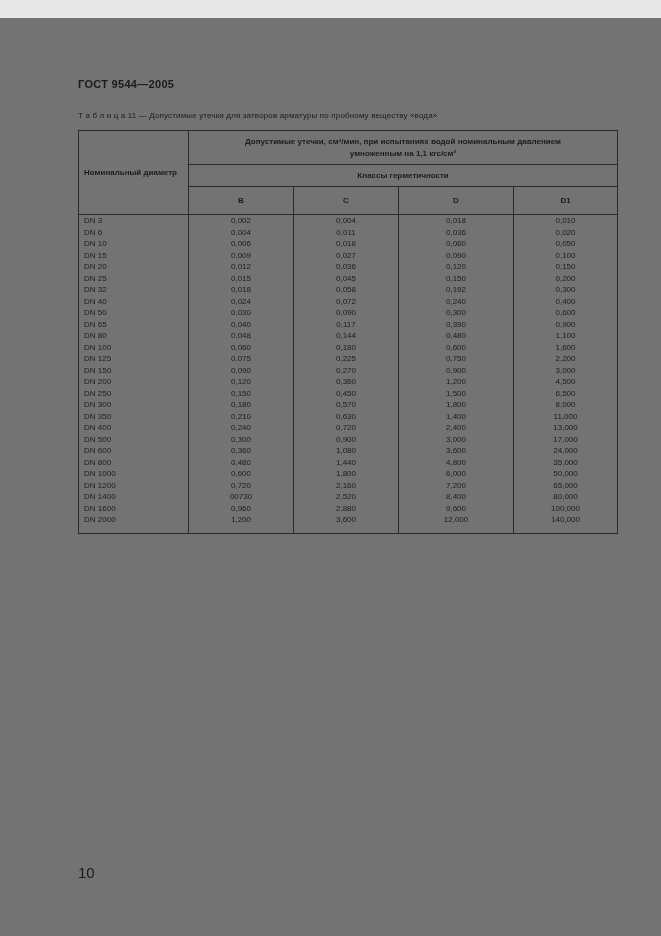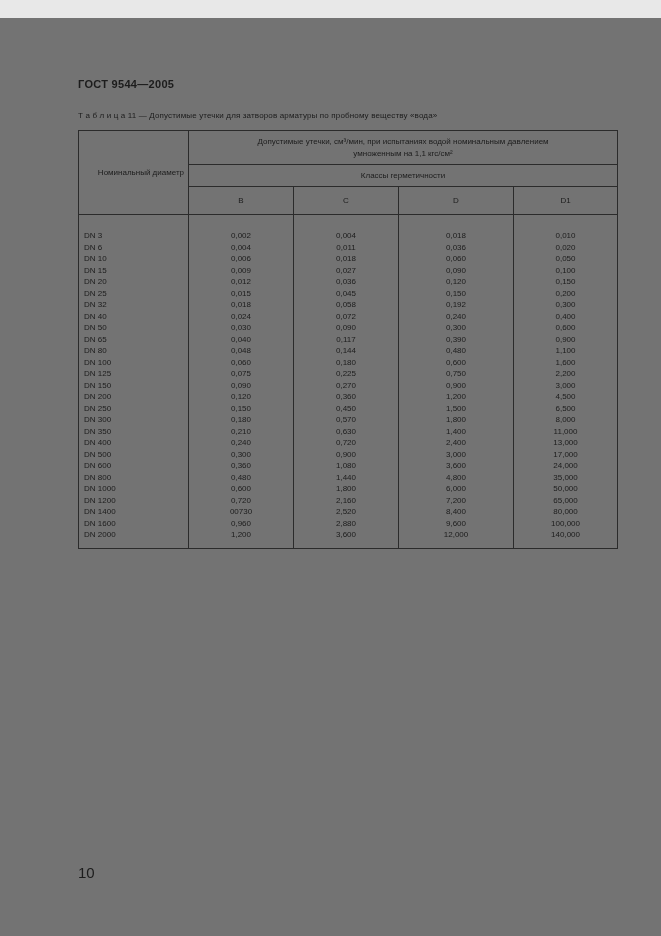--- a/index.html
+++ b/index.html
@@ -40,48 +40,48 @@
     width: 539px;
     border-collapse: collapse;
     table-layout: fixed;
     font-size: 8px;
     color: #1c1c1c;
   }
   table.gost-table, .gost-table th {
     border: 1px solid #2b2b2b;
   }
   .gost-table thead th {
-    font-weight: normal;
+    font-weight: bold;
     text-align: center;
     vertical-align: middle;
     padding: 2px 4px;
   }
   .gost-table th.diameter-head {
-    text-align: right;
+    text-align: left;
     vertical-align: middle;
     padding-left: 5px;
   }
   .gost-table th.main-head { height: 34px; line-height: 12px; }
   .gost-table th.classes-head { height: 22px; }
   .gost-table tr.letters-row th { height: 28px; }
   .gost-table tbody td {
     border-left: 1px solid #2b2b2b;
     border-right: 1px solid #2b2b2b;
     border-top: none;
     border-bottom: none;
     text-align: center;
     line-height: 11.5px;
     padding: 0 4px;
     white-space: nowrap;
   }
   .gost-table tbody td.dn {
     text-align: left;
     padding-left: 5px;
   }
-  .gost-table tbody tr:first-child td { padding-top: 15px; }
+  .gost-table tbody tr:first-child td { padding-top: 0; }
   .gost-table tbody tr:last-child td { padding-bottom: 7px; }
   .page-number {
     position: absolute;
     left: 78px;
     top: 846px;
     font-size: 15px;
   }
 </style>
 </head>
 <body>

